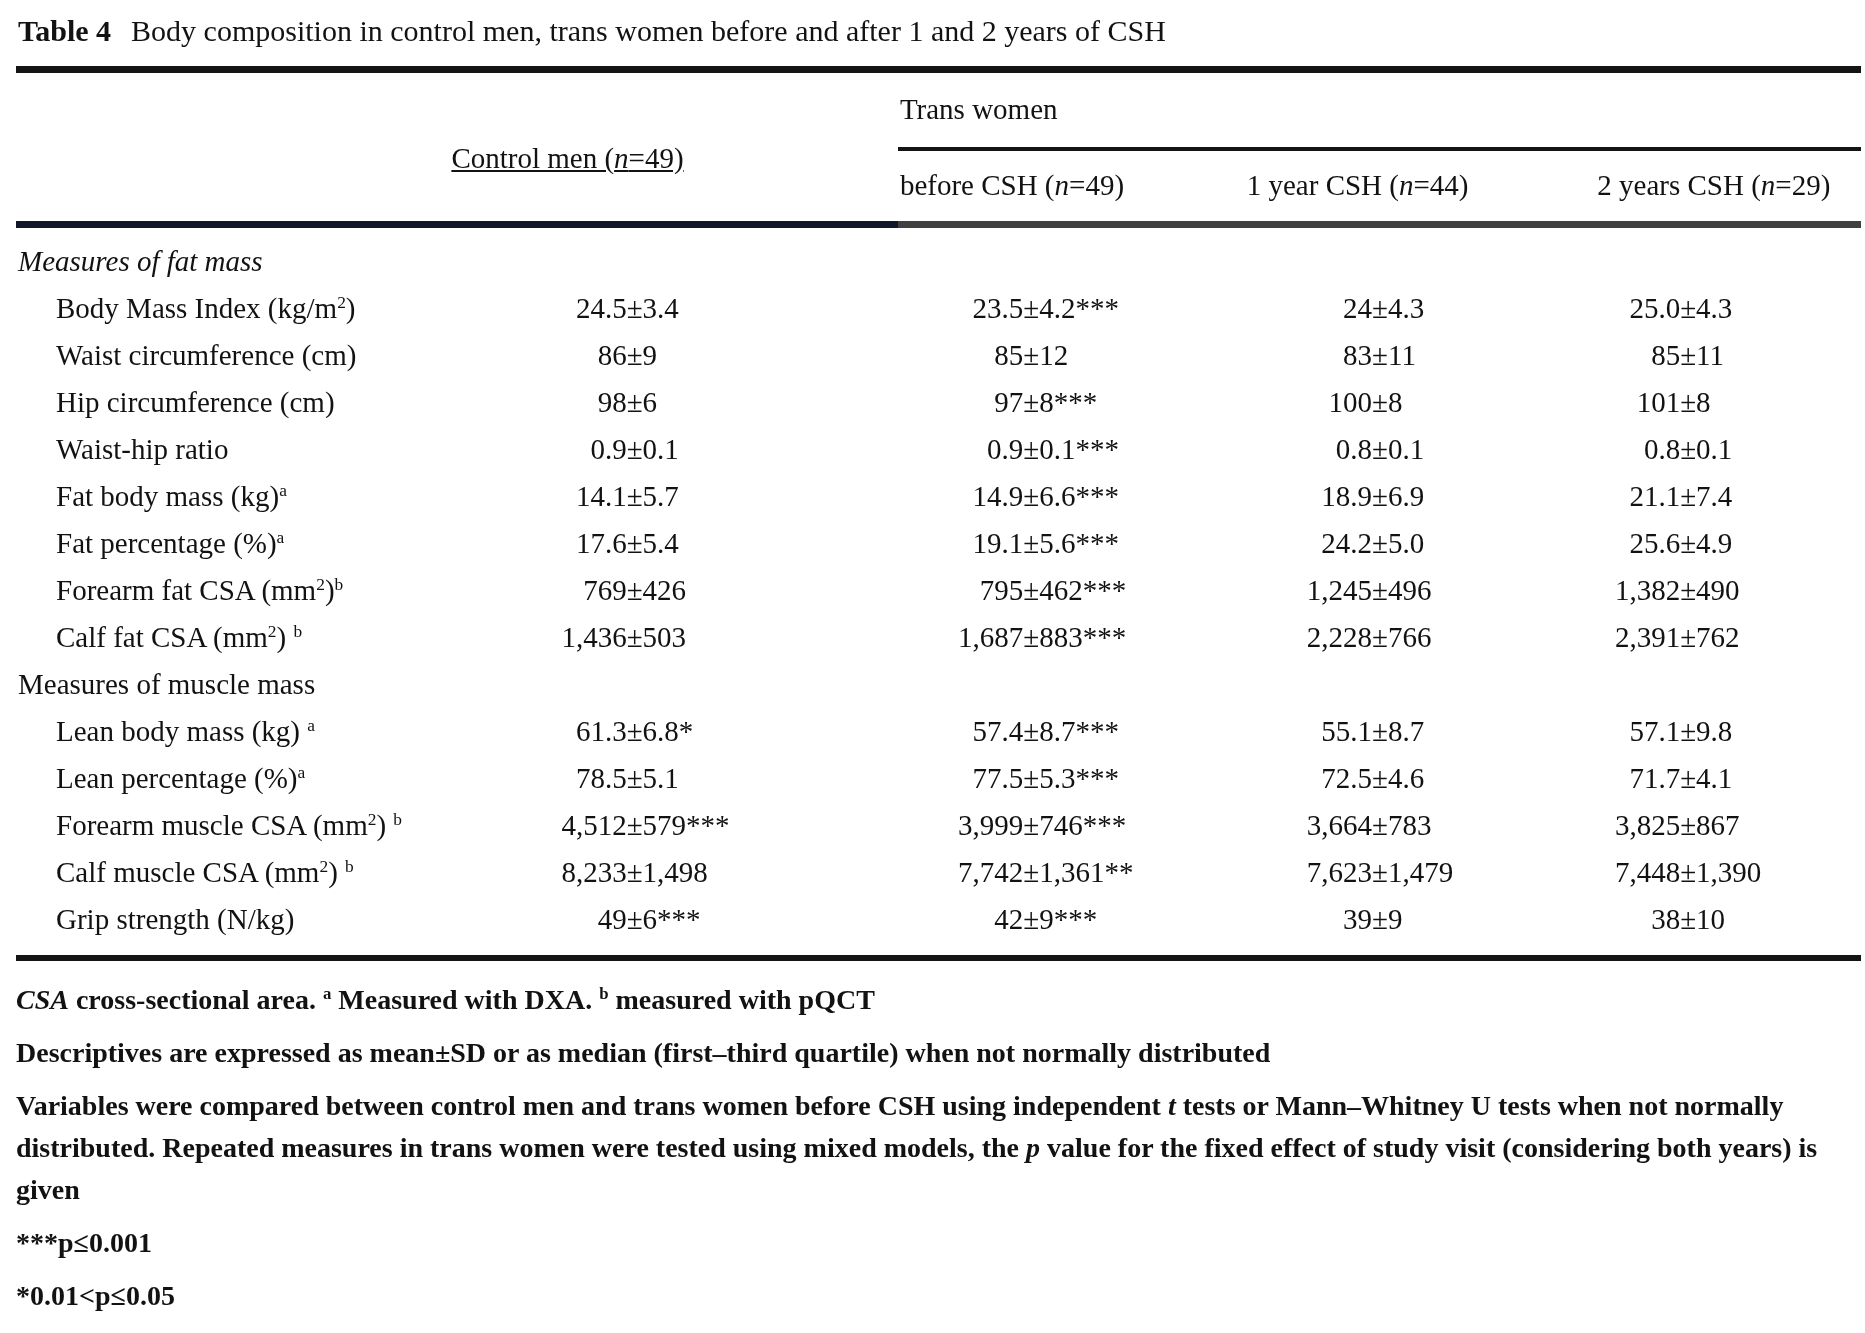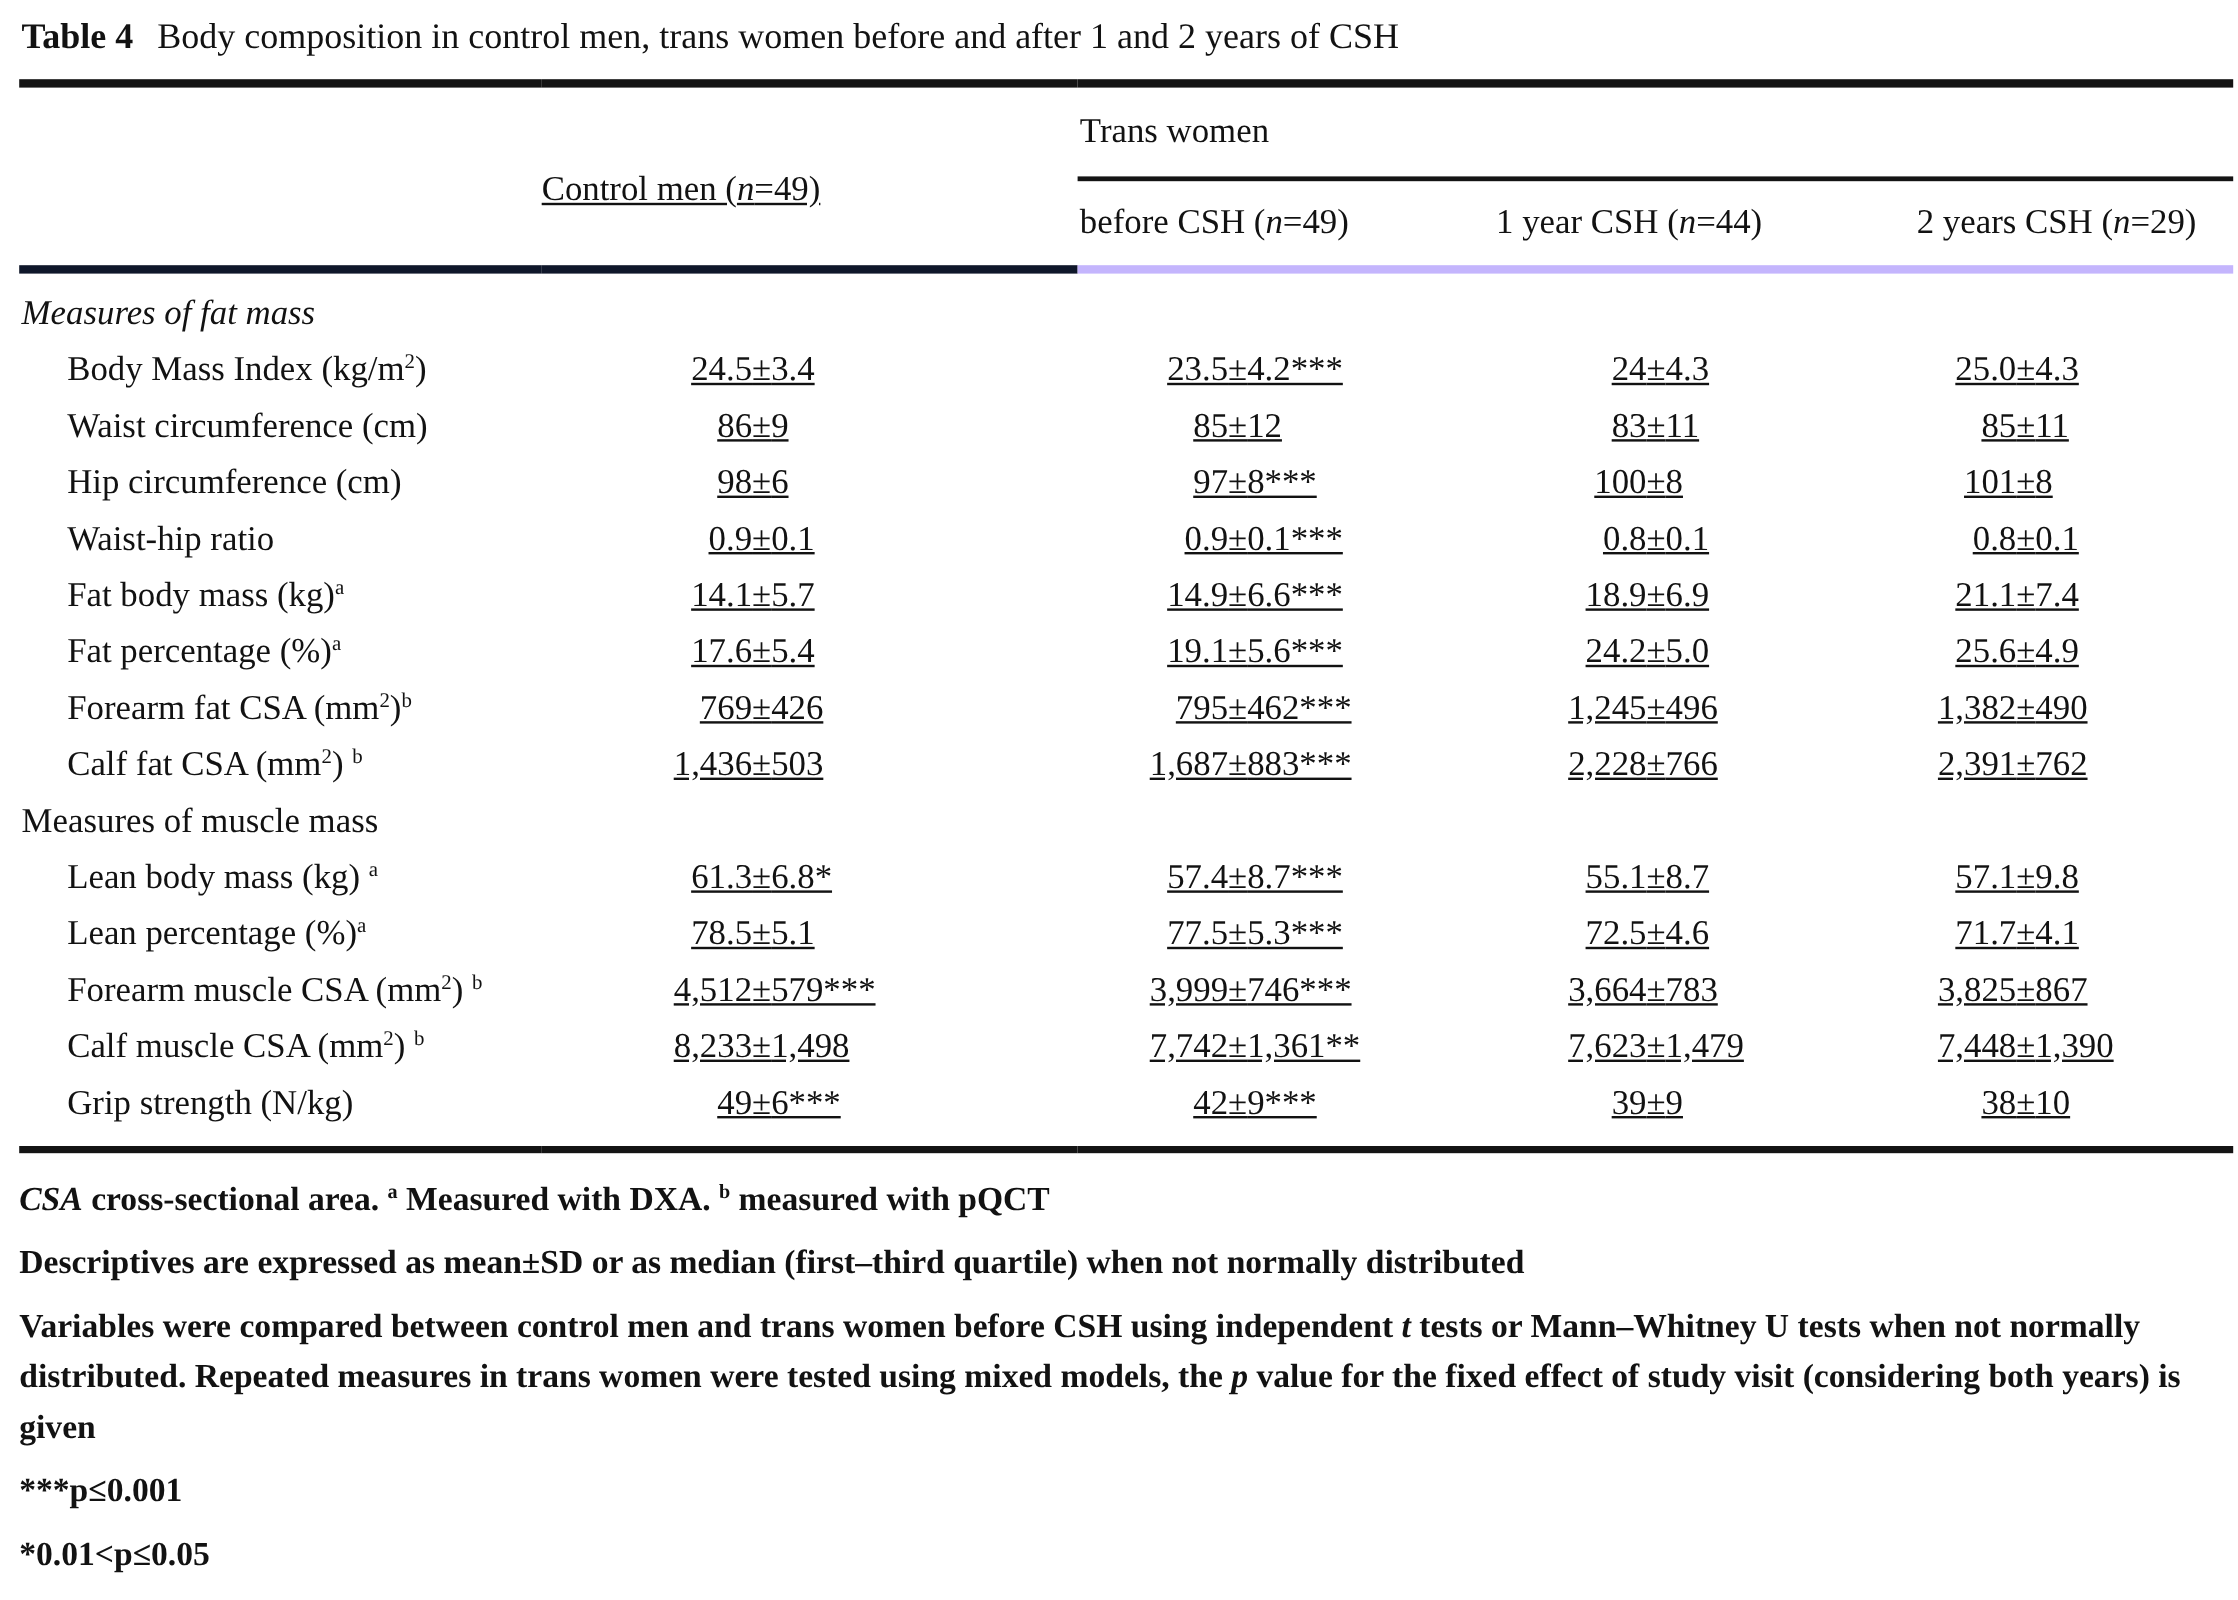--- a/index.html
+++ b/index.html
@@ -12,29 +12,29 @@
   .title { font-size:30px; line-height:1.25; padding:2px 0 16px 2px; }
   .title-label { font-weight:bold; margin-right:20px; }
 
   table.tbl { width:100%; border-collapse:collapse; table-layout:fixed; }
   .tbl th, .tbl td { font-weight:normal; font-size:29px; padding:0; }
 
   .tbl thead th { text-align:left; }
   .tbl tr.h1 > th { border-top:7px solid #141414; height:74px; vertical-align:middle; }
   .tbl th.span2 { vertical-align:top; padding-top:24px; border-bottom:7px solid #0f172a;text-decoration:underline; }
   .tbl th.group { border-bottom:4px solid #141414; padding-left:2px; }
-  .tbl tr.h2 > th { height:70px; vertical-align:middle; border-bottom:7px solid #c4b5fd; padding-left:2px; }
+  .tbl tr.h2 > th { height:70px; vertical-align:middle; border-bottom:7px solid #404040; padding-left:2px; }
 
   .tbl tbody td { height:47px; vertical-align:middle; }
   .tbl tr.first-body-row > td { padding-top:10px;font-style:italic; }
   .tbl tr.last-body-row > td { border-bottom:6px solid #141414; padding-bottom:12px; }
   td.section { padding-left:2px; }
   td.rlabel { padding-left:40px; }
 
-  td.val .v { display:flex; width:100%; box-sizing:border-box; padding-right:80px;text-decoration:underline; }
+  td.val .v { display:flex; width:100%; box-sizing:border-box; padding-right:80px; }
   td.val .vl { flex:1 1 0; text-align:right; white-space:pre; }
   td.val .vr { flex:1 1 0; text-align:left; white-space:pre; }
   td.val .pm { flex:0 0 auto; }
 
   sup { font-size:0.60em; line-height:0; vertical-align:baseline; position:relative; top:-0.55em; }
 
   .footnotes { padding-top:18px; padding-right:10px;font-weight:bold; }
   .fn { margin:0 0 11px 0; font-size:28px; line-height:1.5; }
 </style>
 </head>

